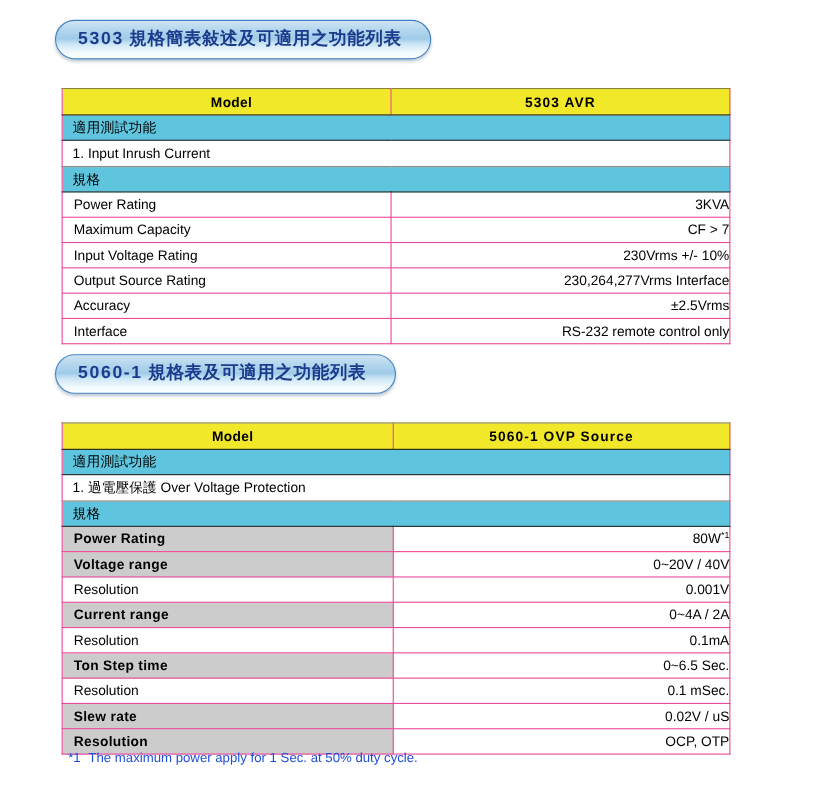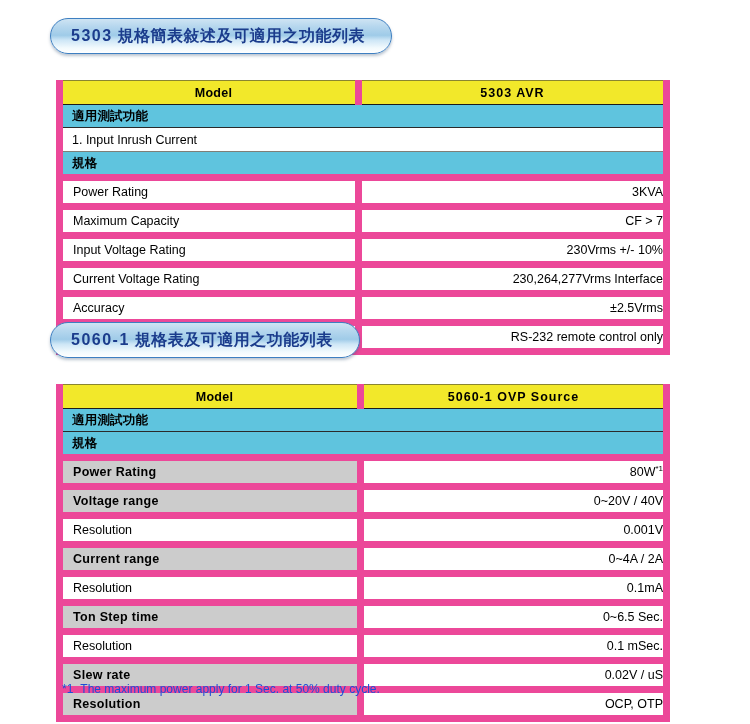--- a/index.html
+++ b/index.html
@@ -56,21 +56,21 @@
 
   
   .spec-table {
     position: absolute;
     border-collapse: collapse;
     table-layout: fixed;
     font-size: 12.5px;
     border: 1px solid #6b6b5f;
   }
   .spec-table td {
-    border: 7px solid #ec4899;
+    border: 1px solid #ec4899;
     padding: 0 0 0 9px;
     height: 22px;
     vertical-align: middle;
     background: #ffffff;
   }
 
   
   .spec-table tr.row-model td {
     background: #F2E82A;
     font-weight: bold;
@@ -85,21 +85,21 @@
     padding-left: 0;
   }
   .spec-table tr.row-model td.lbl {
     letter-spacing: 0.3px;
     text-align: center;
   }
 
   
   .spec-table tr.row-band td {
     background: #5FC4DE;
-    font-weight: bold;
+    font-weight: normal;
     border-top: 1px solid #2a2a2a;
     border-bottom: 1px solid #2a2a2a;
     height: 22px;
     letter-spacing: 0.2px;
   }
 
   
   .spec-table tr.row-func td {
     background: #ffffff;
     border-top: 1px solid #2a2a2a;
@@ -178,21 +178,21 @@
       </tr>
       <tr class="row-data">
         <td class="lbl">Maximum Capacity</td>
         <td class="val">CF &gt; 7</td>
       </tr>
       <tr class="row-data">
         <td class="lbl">Input Voltage Rating</td>
         <td class="val">230Vrms +/- 10%</td>
       </tr>
       <tr class="row-data">
-        <td class="lbl">Current Voltage Rating</td>
+        <td class="lbl">Output Source Rating</td>
         <td class="val">230,264,277Vrms Interface</td>
       </tr>
       <tr class="row-data">
         <td class="lbl">Accuracy</td>
         <td class="val">±2.5Vrms</td>
       </tr>
       <tr class="row-data">
         <td class="lbl">Interface</td>
         <td class="val">RS-232 remote control only</td>
       </tr>
@@ -211,20 +211,23 @@
       <col style="width:306px;">
     </colgroup>
     <tbody>
       <tr class="row-model">
         <td class="lbl">Model</td>
         <td class="val">5060-1 OVP Source</td>
       </tr>
       <tr class="row-band">
         <td colspan="2">適用測試功能</td>
       </tr>
+      <tr class="row-func">
+        <td colspan="2">1. 過電壓保護 Over Voltage Protection</td>
+      </tr>
       <tr class="row-band">
         <td colspan="2">規格</td>
       </tr>
 
       <tr class="row-data emph">
         <td class="lbl">Power Rating</td>
         <td class="val"><span>80W</span><span class="sup">*1</span></td>
       </tr>
       <tr class="row-data emph">
         <td class="lbl">Voltage range</td>

